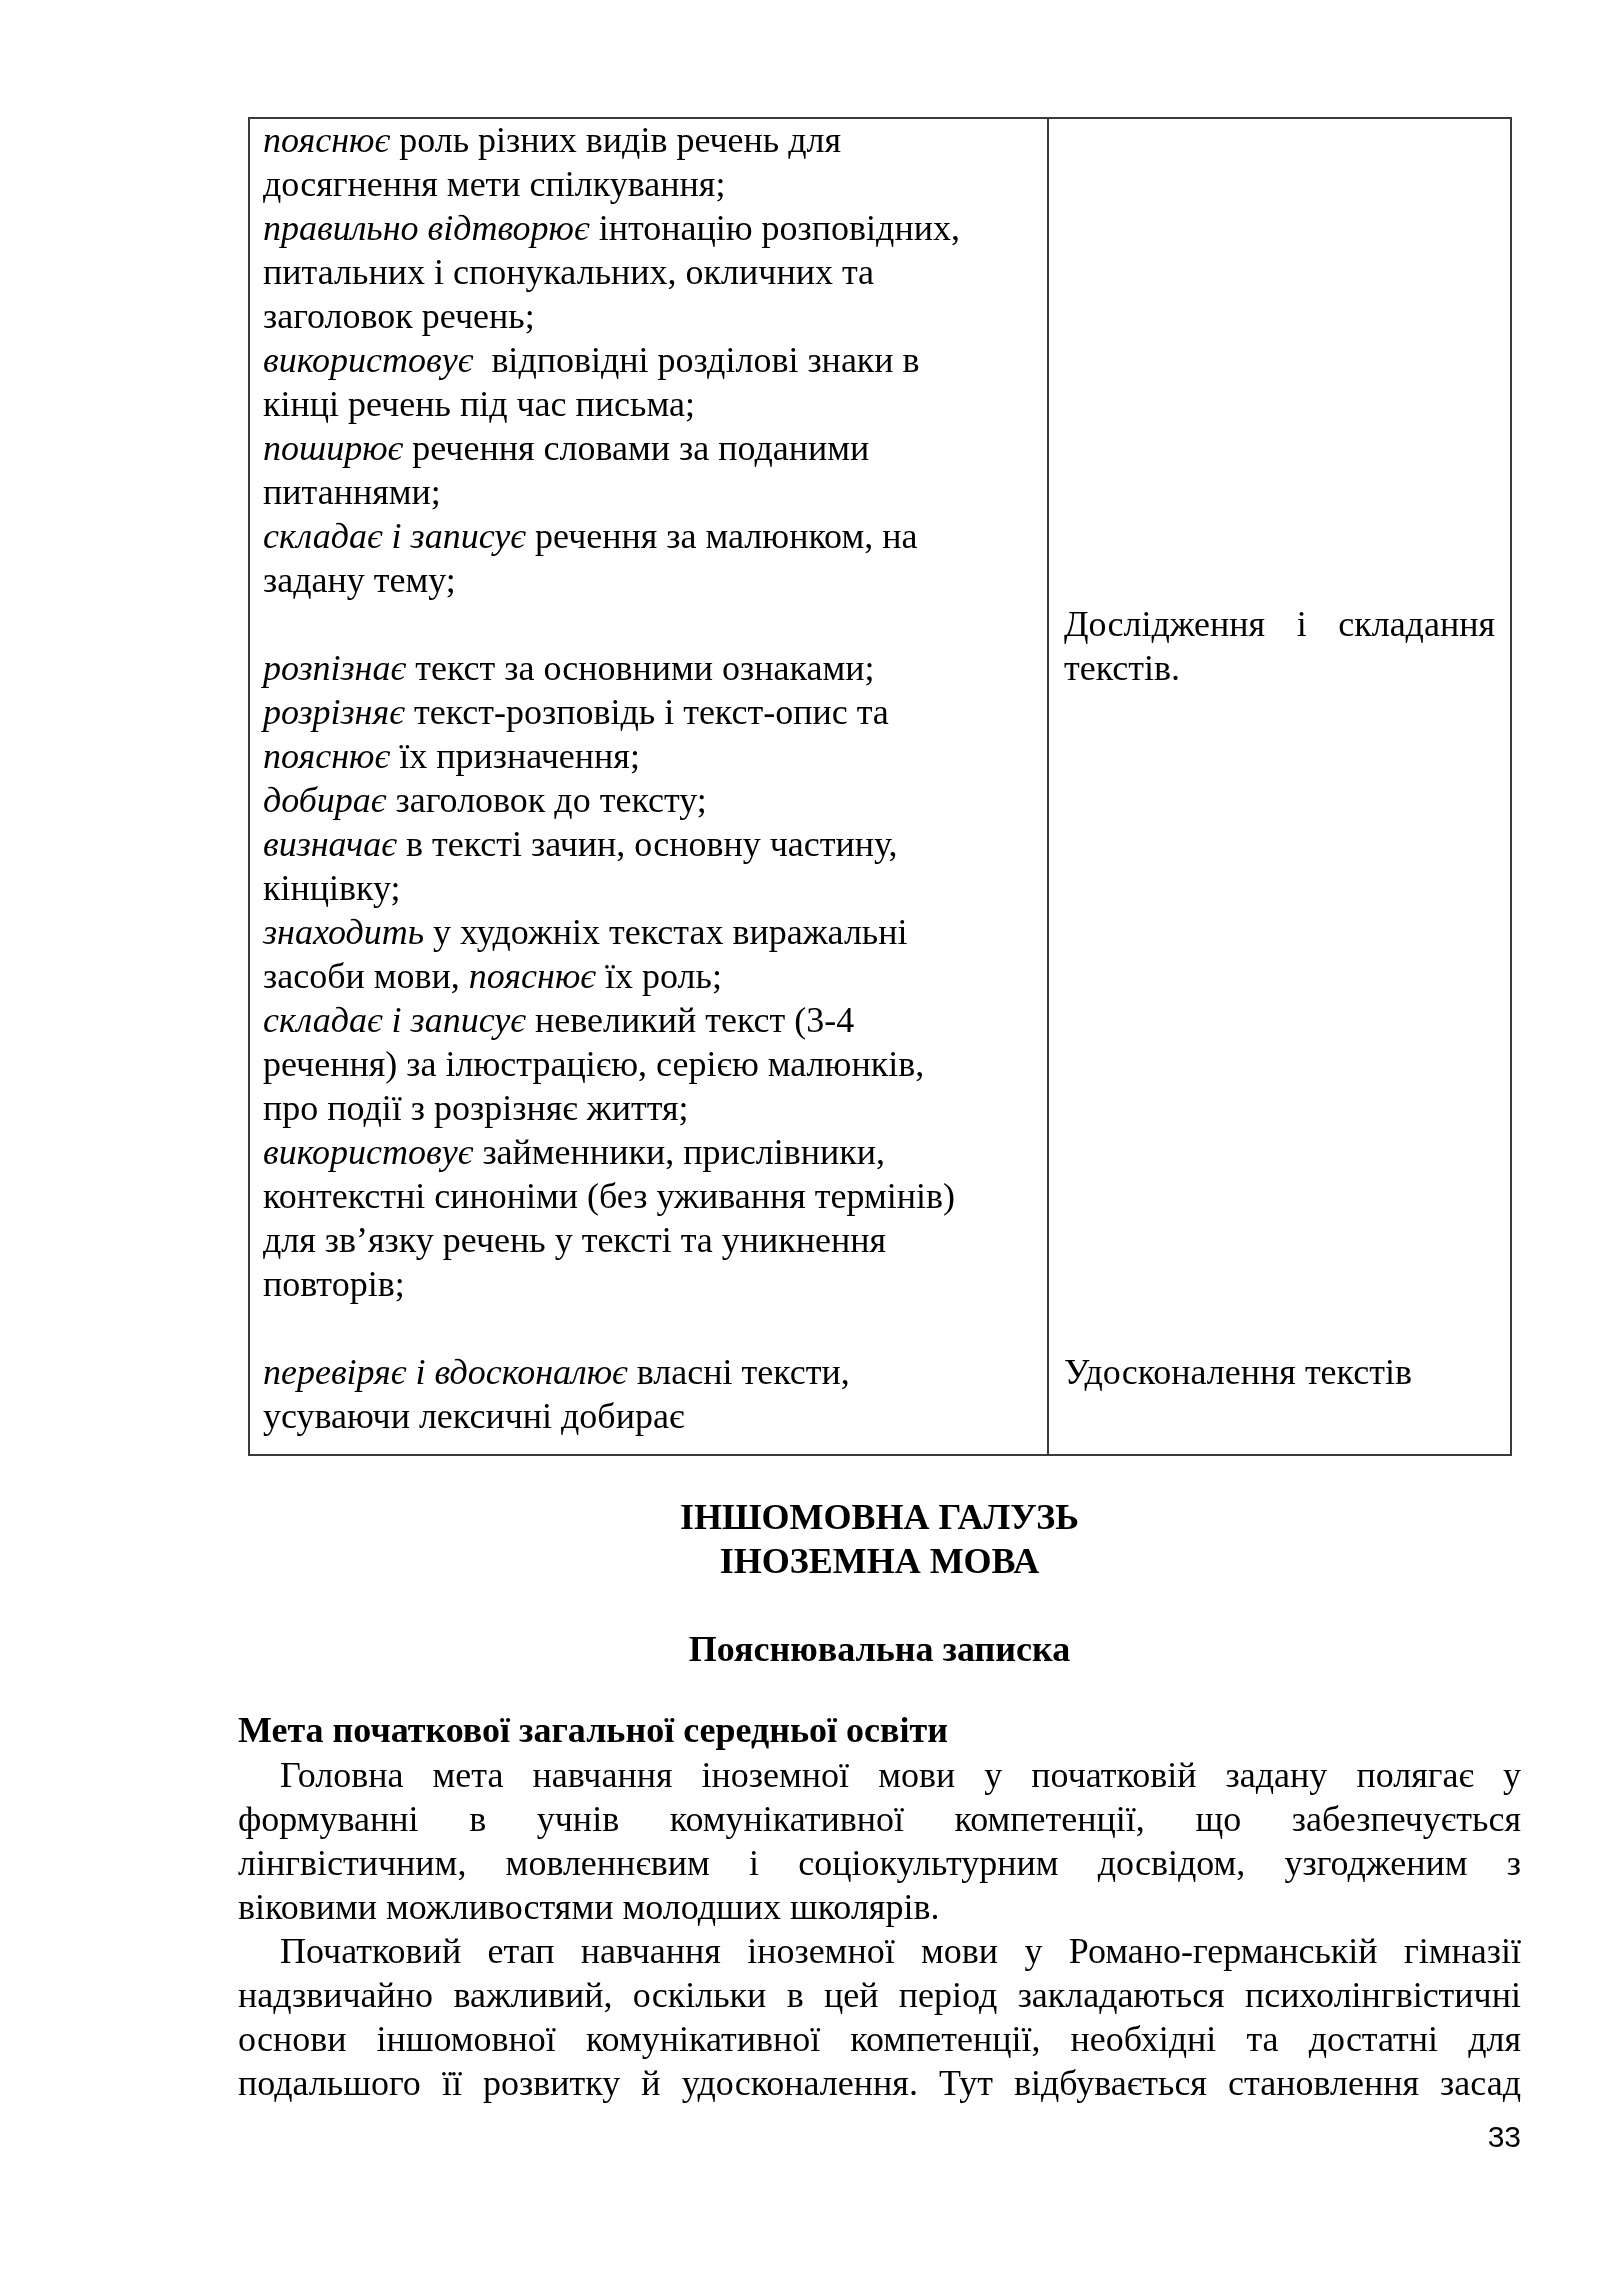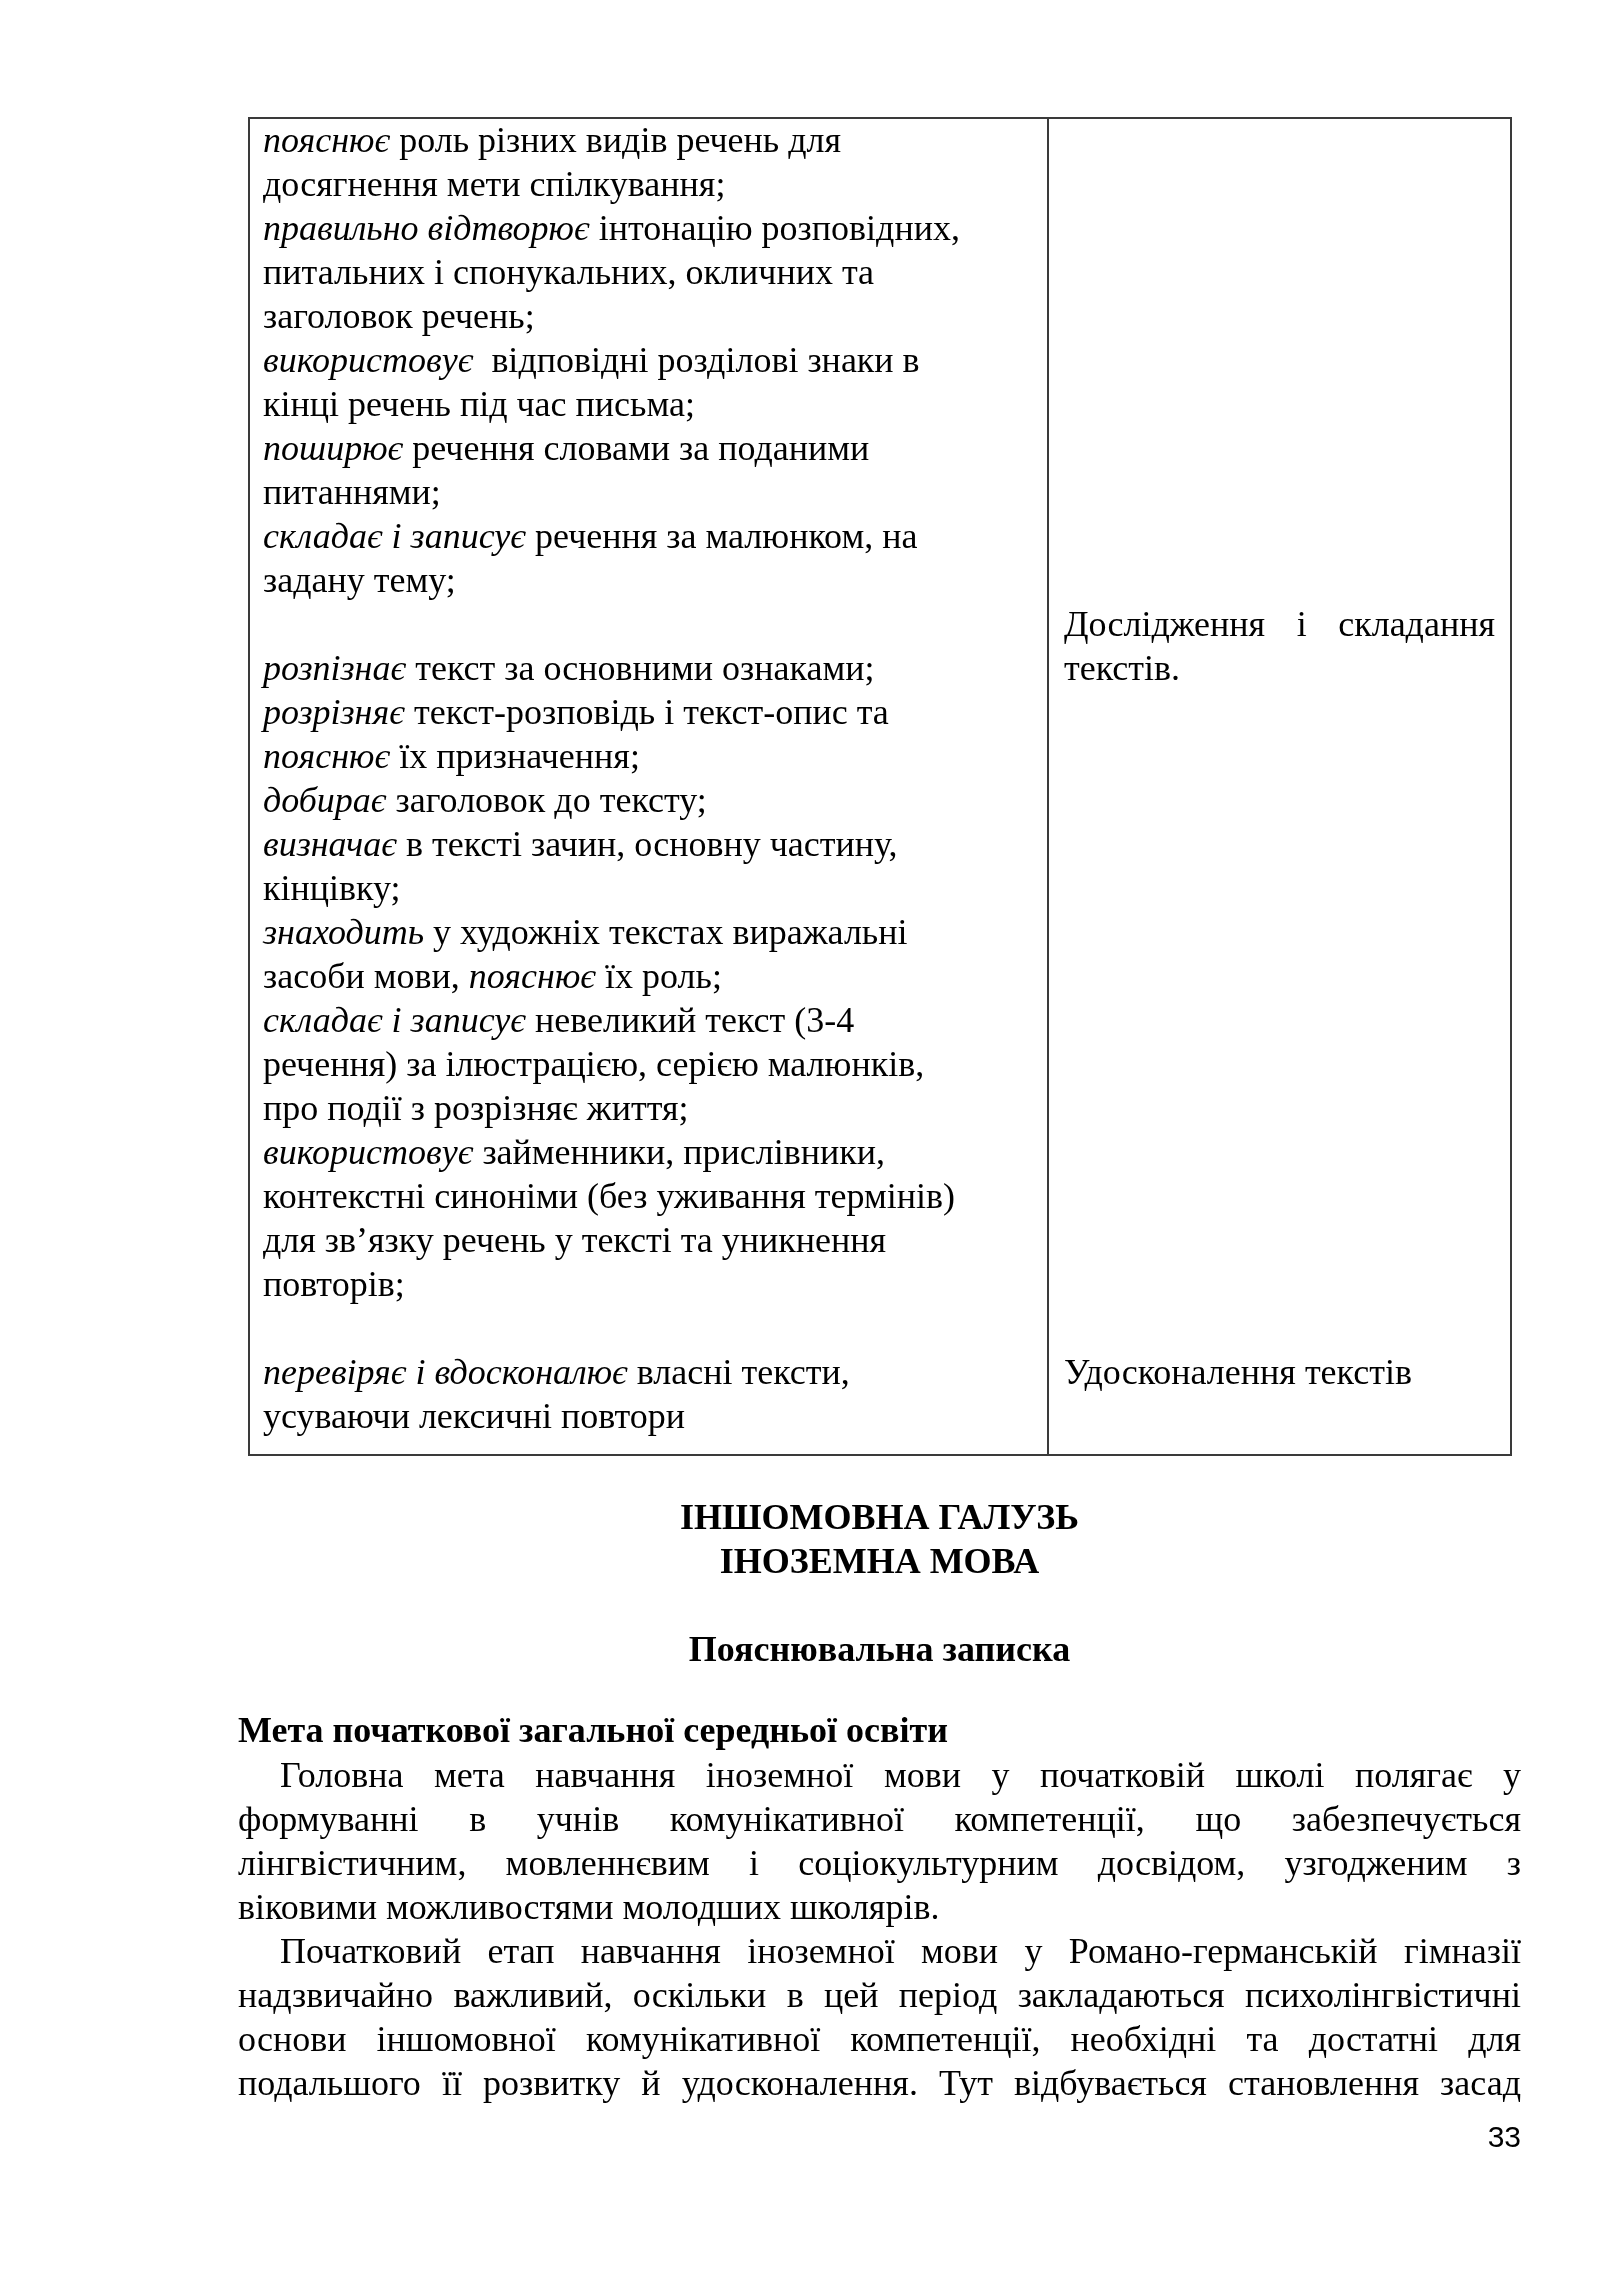--- a/index.html
+++ b/index.html
@@ -58,21 +58,21 @@
       <span class="line"><span>засоби мови, </span><i>пояснює</i><span style="white-space: pre;"> їх роль;</span></span>
       <span class="line"><i>складає і записує</i><span style="white-space: pre;"> невеликий текст (3-4</span></span>
       <span class="line"><span style="white-space: pre;">речення) за ілюстрацією, серією малюнків,</span></span>
       <span class="line"><span style="white-space: pre;">про події з розрізняє життя;</span></span>
       <span class="line"><i>використовує</i><span style="white-space: pre;"> займенники, прислівники,</span></span>
       <span class="line"><span style="white-space: pre;">контекстні синоніми (без уживання термінів)</span></span>
       <span class="line"><span style="white-space: pre;">для зв’язку речень у тексті та уникнення</span></span>
       <span class="line"><span style="white-space: pre;">повторів;</span></span>
       <div class="blank"></div>
       <span class="line"><i>перевіряє і вдосконалює</i><span style="white-space: pre;"> власні тексти,</span></span>
-      <span class="line"><span style="white-space: pre;">усуваючи лексичні повтори</span></span>
+      <span class="line"><span style="white-space: pre;">усуваючи лексичні добирає</span></span>
     </div>
 
   <div class="cell-right">
     <div class="blank"></div>
       <div class="blank"></div>
       <div class="blank"></div>
       <div class="blank"></div>
     <div class="blank"></div>
       <div class="blank"></div>
       <div class="blank"></div>
@@ -99,21 +99,21 @@
       <div class="blank"></div>
     <span class="line">Удосконалення текстів</span>
   </div>
 
   <div class="h-center" style="top:1495px;">ІНШОМОВНА ГАЛУЗЬ</div>
   <div class="h-center" style="top:1539px;">ІНОЗЕМНА МОВА</div>
   <div class="h-center" style="top:1627px;">Пояснювальна записка</div>
   <div class="h-left" style="top:1708px;">Мета початкової загальної середньої освіти</div>
 
   <div class="para" style="top:1753px;" id="para1">
-      <span class="pline indent" style="white-space: normal; text-align: justify; text-align-last: justify;">Головна мета навчання іноземної мови у початковій школі полягає у</span>
+      <span class="pline indent" style="white-space: normal; text-align: justify; text-align-last: justify;">Головна мета навчання іноземної мови у початковій задану полягає у</span>
       <span class="pline" style="white-space: normal; text-align: justify; text-align-last: justify;">формуванні в учнів комунікативної компетенції, що забезпечується</span>
       <span class="pline" style="white-space: normal; text-align: justify; text-align-last: justify;">лінгвістичним, мовленнєвим і соціокультурним досвідом, узгодженим з</span>
       <span class="pline last">віковими можливостями молодших школярів.</span>
     </div>
   <div class="para" style="top:1929px;" id="para2">
       <span class="pline indent" style="white-space: normal; text-align: justify; text-align-last: justify;">Початковий етап навчання іноземної мови у Романо-германській гімназії</span>
       <span class="pline" style="white-space: normal; text-align: justify; text-align-last: justify;">надзвичайно важливий, оскільки в цей період закладаються психолінгвістичні</span>
       <span class="pline" style="white-space: normal; text-align: justify; text-align-last: justify;">основи іншомовної комунікативної компетенції, необхідні та достатні для</span>
       <span class="pline" style="white-space: normal; text-align: justify; text-align-last: justify;">подальшого її розвитку й удосконалення. Тут відбувається становлення засад</span>
     </div>

